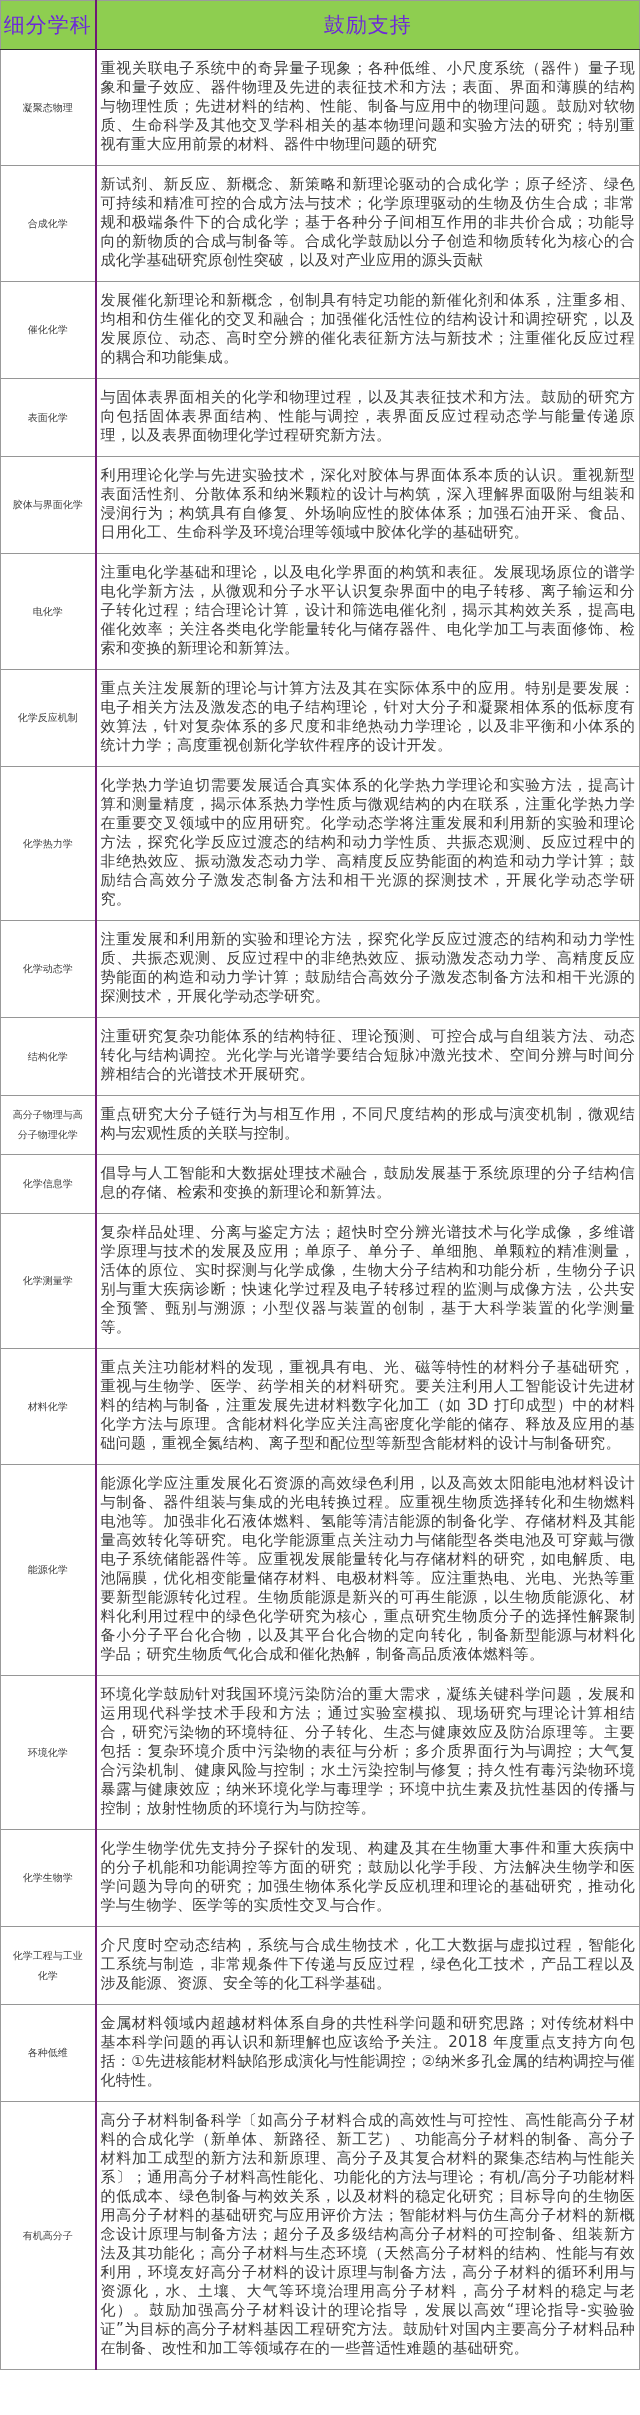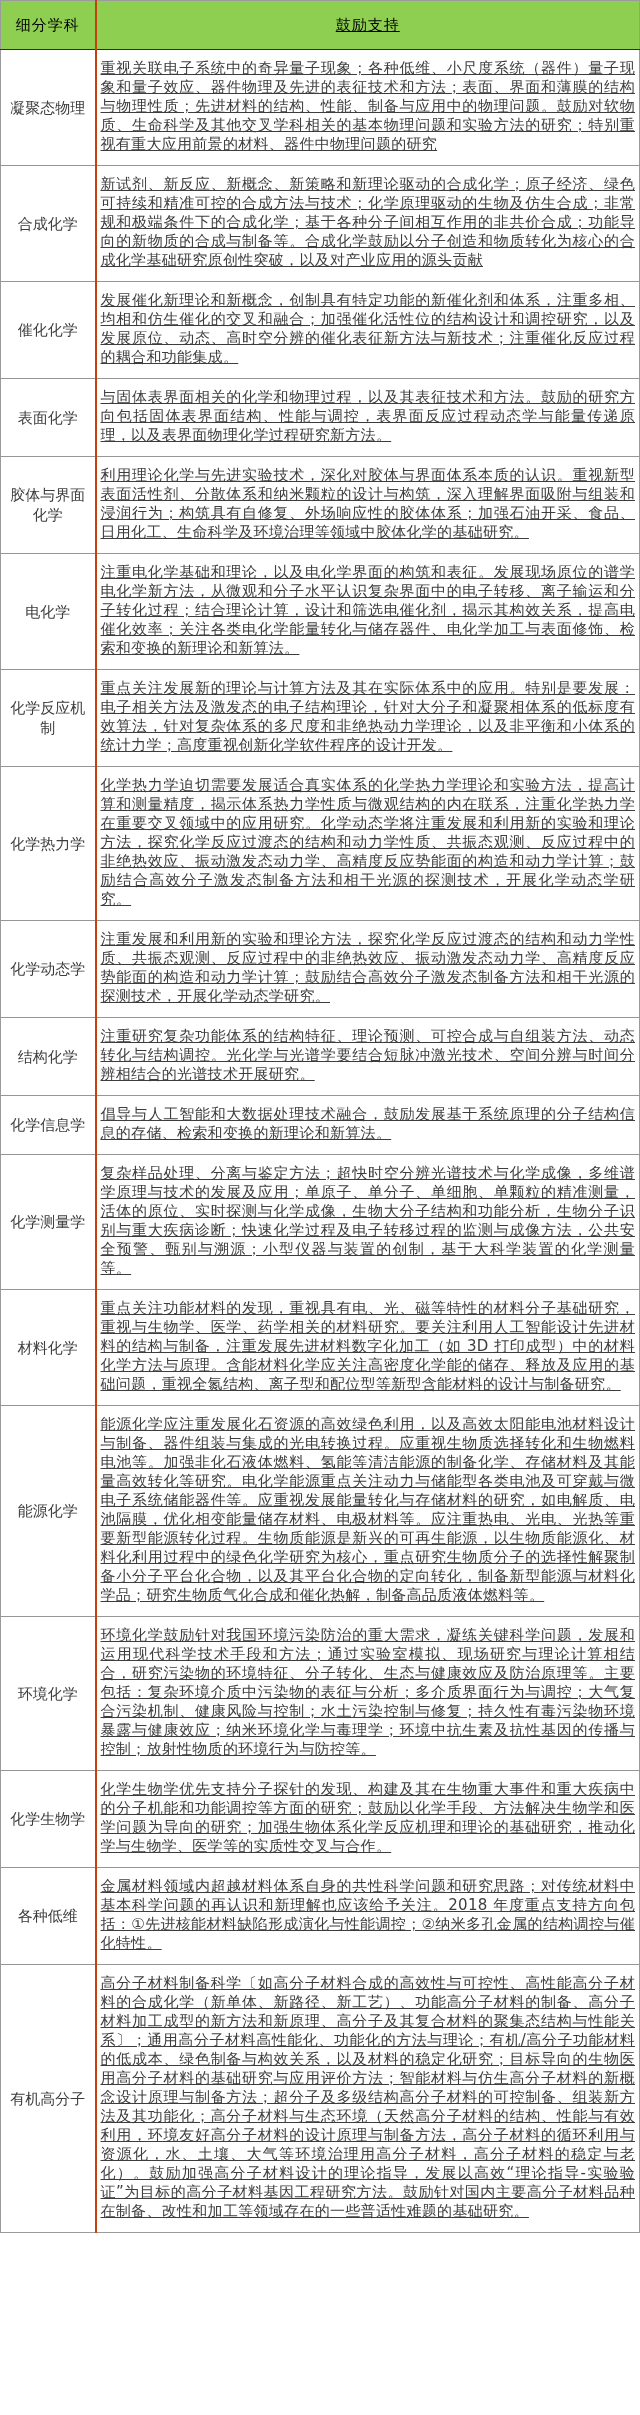--- a/index.html
+++ b/index.html
@@ -14,40 +14,39 @@
   }
   table.disc-table {
     width: 640px;
     border-collapse: collapse;
     table-layout: fixed;
     border: 1px solid #9b9b9b;
   }
   col.c-disc { width: 95px; }
   thead th {
     background: #8ECE50;
-    color: #000000;
+    color: #6d28d9;
     font-weight: normal;
-    font-size: 15px;
+    font-size: 21px;
     letter-spacing: 1px;
     height: 46px;
     text-align: center;
     vertical-align: middle;
     border-bottom: 1px solid #2e2e2e;
   }
   th + th, td + td {
-    border-left: 2px solid #c2410c;
-    text-decoration: underline;
+    border-left: 2px solid #701a75;
   }
   tbody td {
     border-top: 1px solid #969696;
     color: #3d3d3d;
     vertical-align: middle;
   }
   td.disc {
-    font-size: 15px;
+    font-size: 10px;
     line-height: 20px;
     text-align: center;
     padding: 6px 7px;
     word-break: break-all;
   }
   td.supp {
     font-size: 15px;
     line-height: 19px;
     letter-spacing: 0.3px;
     text-align: justify;
@@ -116,20 +115,24 @@
     <td class="disc">化学动态学</td>
     <td class="supp">注重发展和利用新的实验和理论方法，探究化学反应过渡态的结构和动力学性质、共振态观测、反应过程中的非绝热效应、振动激发态动力学、高精度反应势能面的构造和动力学计算；鼓励结合高效分子激发态制备方法和相干光源的探测技术，开展化学动态学研究。</td>
   </tr>
 
   <tr>
     <td class="disc">结构化学</td>
     <td class="supp">注重研究复杂功能体系的结构特征、理论预测、可控合成与自组装方法、动态转化与结构调控。光化学与光谱学要结合短脉冲激光技术、空间分辨与时间分辨相结合的光谱技术开展研究。</td>
   </tr>
 
 
+  <tr>
+    <td class="disc">高分子物理与高分子物理化学</td>
+    <td class="supp">重点研究大分子链行为与相互作用，不同尺度结构的形成与演变机制，微观结构与宏观性质的关联与控制。</td>
+  </tr>
 
   <tr>
     <td class="disc">化学信息学</td>
     <td class="supp">倡导与人工智能和大数据处理技术融合，鼓励发展基于系统原理的分子结构信息的存储、检索和变换的新理论和新算法。</td>
   </tr>
 
   <tr>
     <td class="disc">化学测量学</td>
     <td class="supp">复杂样品处理、分离与鉴定方法；超快时空分辨光谱技术与化学成像，多维谱学原理与技术的发展及应用；单原子、单分子、单细胞、单颗粒的精准测量，活体的原位、实时探测与化学成像，生物大分子结构和功能分析，生物分子识别与重大疾病诊断；快速化学过程及电子转移过程的监测与成像方法，公共安全预警、甄别与溯源；小型仪器与装置的创制，基于大科学装置的化学测量等。</td>
   </tr>
@@ -147,20 +150,24 @@
   <tr>
     <td class="disc">环境化学</td>
     <td class="supp">环境化学鼓励针对我国环境污染防治的重大需求，凝练关键科学问题，发展和运用现代科学技术手段和方法；通过实验室模拟、现场研究与理论计算相结合，研究污染物的环境特征、分子转化、生态与健康效应及防治原理等。主要包括：复杂环境介质中污染物的表征与分析；多介质界面行为与调控；大气复合污染机制、健康风险与控制；水土污染控制与修复；持久性有毒污染物环境暴露与健康效应；纳米环境化学与毒理学；环境中抗生素及抗性基因的传播与控制；放射性物质的环境行为与防控等。</td>
   </tr>
 
   <tr>
     <td class="disc">化学生物学</td>
     <td class="supp">化学生物学优先支持分子探针的发现、构建及其在生物重大事件和重大疾病中的分子机能和功能调控等方面的研究；鼓励以化学手段、方法解决生物学和医学问题为导向的研究；加强生物体系化学反应机理和理论的基础研究，推动化学与生物学、医学等的实质性交叉与合作。</td>
   </tr>
 
+  <tr>
+    <td class="disc">化学工程与工业化学</td>
+    <td class="supp">介尺度时空动态结构，系统与合成生物技术，化工大数据与虚拟过程，智能化工系统与制造，非常规条件下传递与反应过程，绿色化工技术，产品工程以及涉及能源、资源、安全等的化工科学基础。</td>
+  </tr>
 
   <tr>
     <td class="disc">各种低维</td>
     <td class="supp">金属材料领域内超越材料体系自身的共性科学问题和研究思路；对传统材料中基本科学问题的再认识和新理解也应该给予关注。2018 年度重点支持方向包括：①先进核能材料缺陷形成演化与性能调控；②纳米多孔金属的结构调控与催化特性。</td>
   </tr>
 
   <tr>
     <td class="disc">有机高分子</td>
     <td class="supp">高分子材料制备科学〔如高分子材料合成的高效性与可控性、高性能高分子材料的合成化学（新单体、新路径、新工艺）、功能高分子材料的制备、高分子材料加工成型的新方法和新原理、高分子及其复合材料的聚集态结构与性能关系〕；通用高分子材料高性能化、功能化的方法与理论；有机/高分子功能材料的低成本、绿色制备与构效关系，以及材料的稳定化研究；目标导向的生物医用高分子材料的基础研究与应用评价方法；智能材料与仿生高分子材料的新概念设计原理与制备方法；超分子及多级结构高分子材料的可控制备、组装新方法及其功能化；高分子材料与生态环境（天然高分子材料的结构、性能与有效利用，环境友好高分子材料的设计原理与制备方法，高分子材料的循环利用与资源化，水、土壤、大气等环境治理用高分子材料，高分子材料的稳定与老化）。鼓励加强高分子材料设计的理论指导，发展以高效“理论指导-实验验证”为目标的高分子材料基因工程研究方法。鼓励针对国内主要高分子材料品种在制备、改性和加工等领域存在的一些普适性难题的基础研究。</td>
   </tr>

